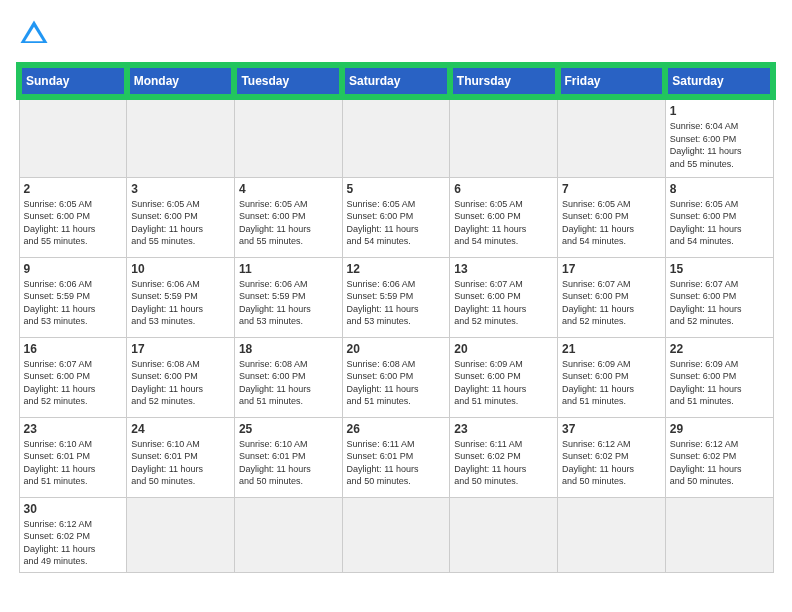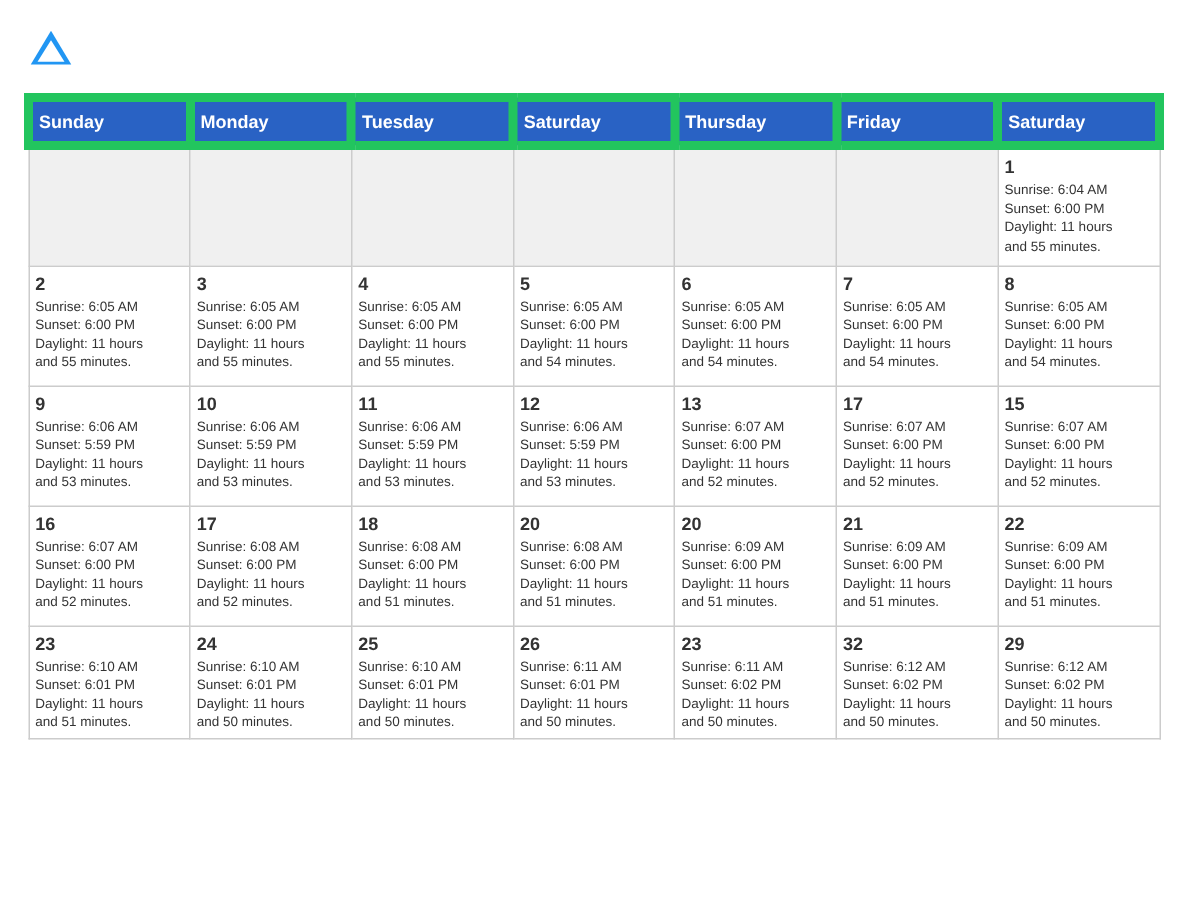--- a/index.html
+++ b/index.html
@@ -314,28 +314,43 @@
 and 50 minutes.</div>
         </td>
         <td>
           <div class="day-number">23</div>
           <div class="day-info" style="white-space: pre-line;">Sunrise: 6:11 AM
 Sunset: 6:02 PM
 Daylight: 11 hours
 and 50 minutes.</div>
         </td>
         <td>
-          <div class="day-number">32</div>
+          <div class="day-number">37</div>
           <div class="day-info" style="white-space: pre-line;">Sunrise: 6:12 AM
 Sunset: 6:02 PM
 Daylight: 11 hours
 and 50 minutes.</div>
         </td>
         <td>
           <div class="day-number">29</div>
           <div class="day-info" style="white-space: pre-line;">Sunrise: 6:12 AM
 Sunset: 6:02 PM
 Daylight: 11 hours
 and 50 minutes.</div>
         </td>
+      </tr>
+      <tr>
+        <td>
+          <div class="day-number">30</div>
+          <div class="day-info" style="white-space: pre-line;">Sunrise: 6:12 AM
+Sunset: 6:02 PM
+Daylight: 11 hours
+and 49 minutes.</div>
+        </td>
+        <td class="empty"></td>
+        <td class="empty"></td>
+        <td class="empty"></td>
+        <td class="empty"></td>
+        <td class="empty"></td>
+        <td class="empty"></td>
       </tr>
     </tbody>
 </table>
 
 </body></html>

